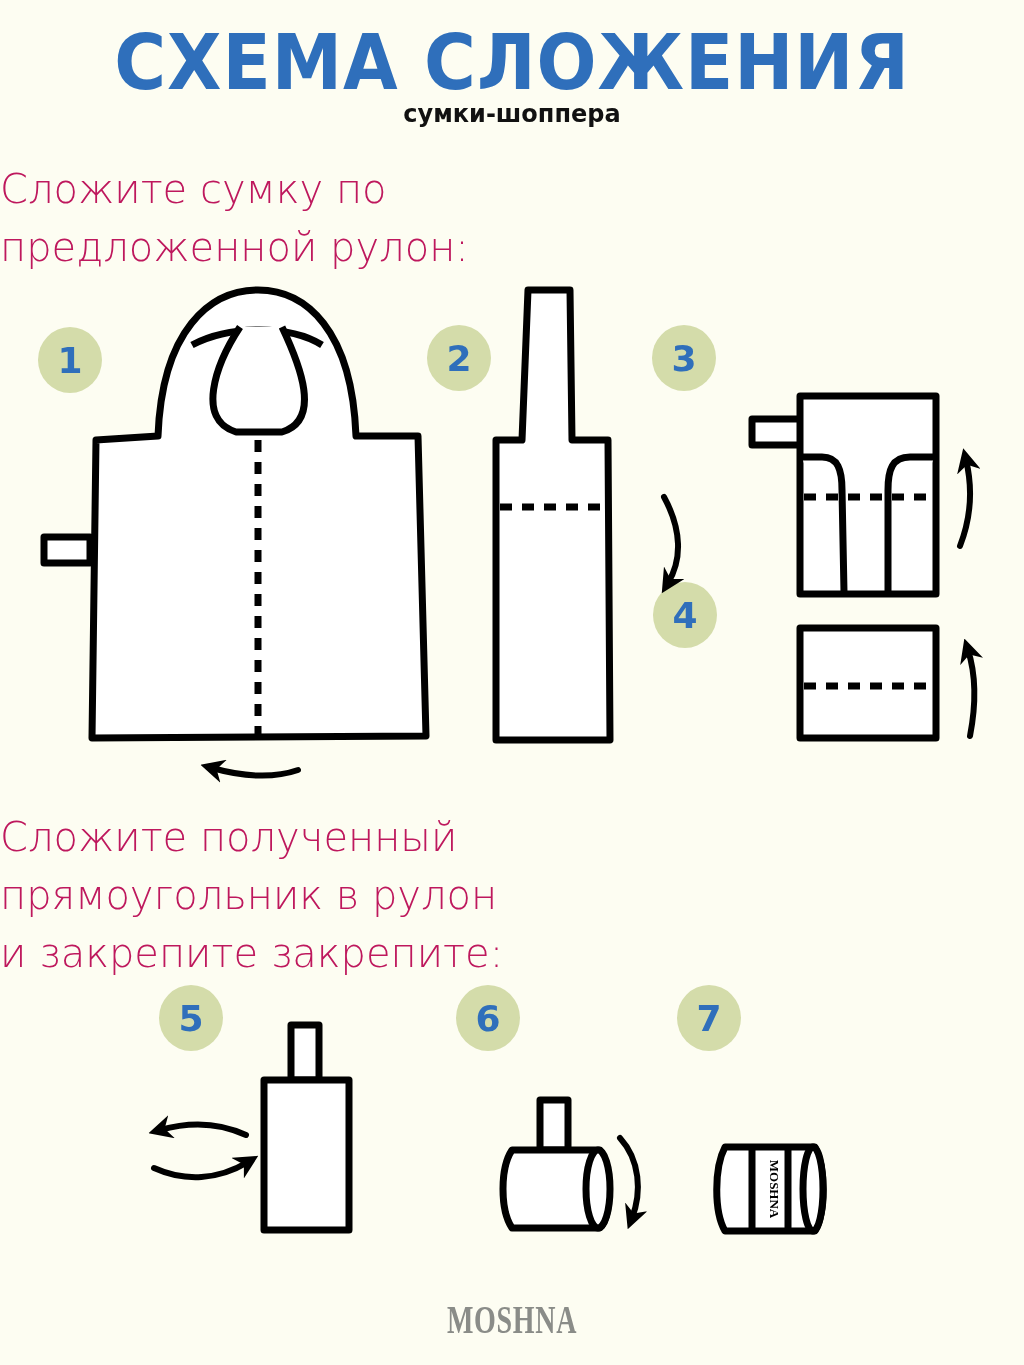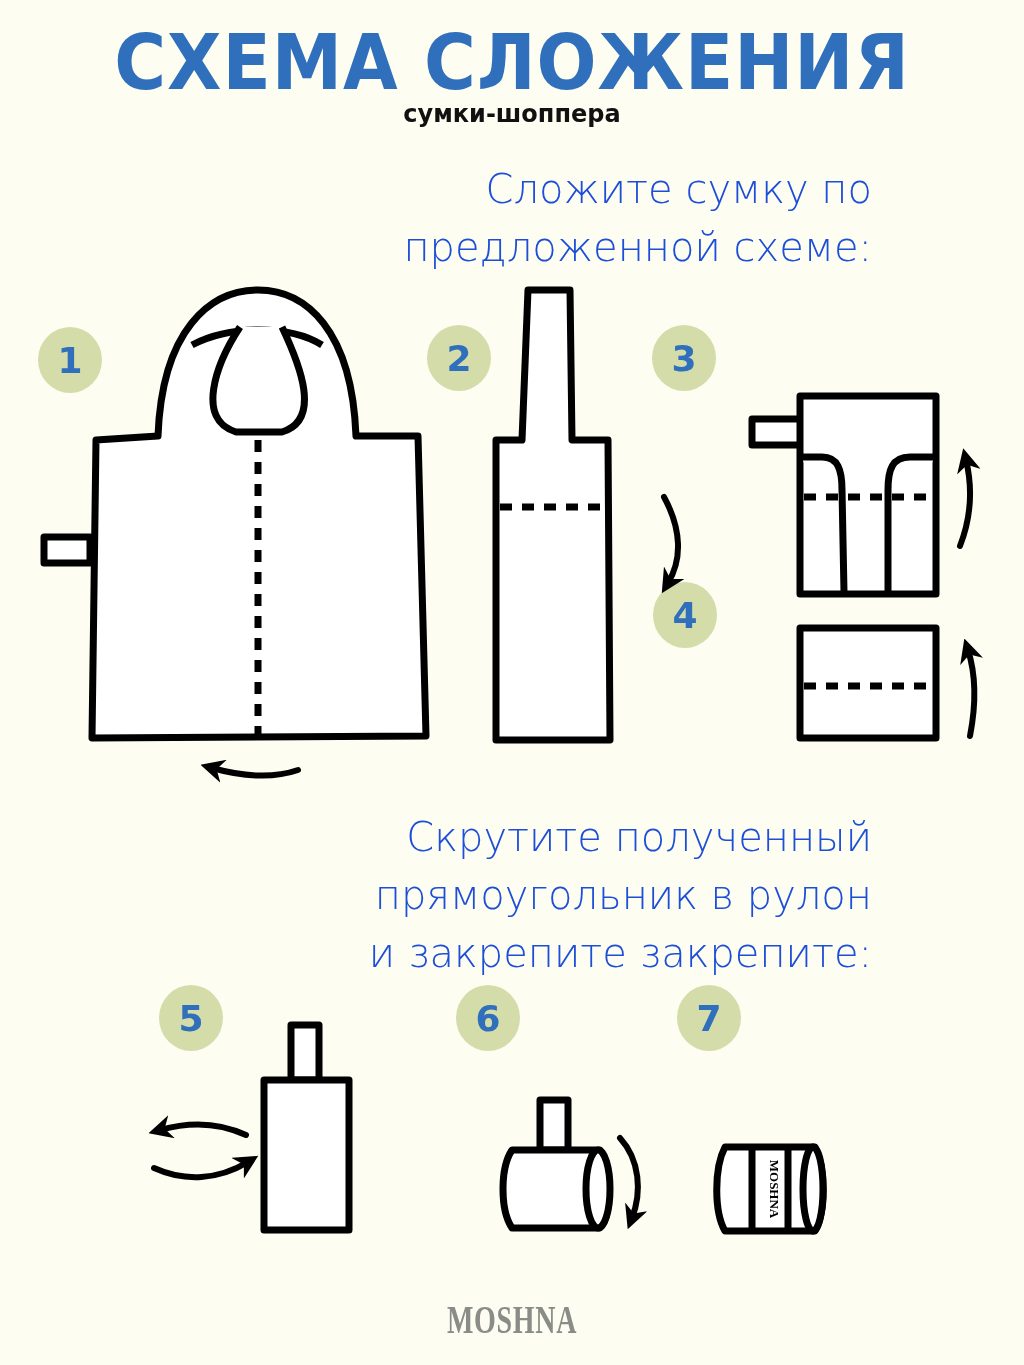--- a/index.html
+++ b/index.html
@@ -10,22 +10,22 @@
   .title {
     position: absolute; left: 0; width: 1024px; top: 18px; text-align: center;
     font-family: "DejaVu Sans", sans-serif; font-weight: bold; font-size: 76px;
     color: #2f6fbb; letter-spacing: 1px; transform: scaleX(0.93);
   }
   .subtitle {
     position: absolute; left: 0; width: 1024px; top: 100px; text-align: center;
     font-family: "DejaVu Sans", sans-serif; font-weight: bold; font-size: 24px; color: #111;
   }
   .instr {
-    position: absolute; left: 0; width: 872px; text-align: right;
-    font-family: "DejaVu Sans", sans-serif; font-weight: 300; font-size: 40px; color: #1d4ed8;
+    position: absolute; left: 0; width: 872px; text-align: left;
+    font-family: "DejaVu Sans", sans-serif; font-weight: 300; font-size: 40px; color: #be185d;
     line-height: 58px;
   }
   .instr div { white-space: nowrap; }
   .badge {
     position: absolute; width: 64px; height: 66px; border-radius: 50%;
     background: #d4dcaa; color: #2f6fbb; font-weight: bold; font-size: 36px;
     font-family: "DejaVu Sans", sans-serif;
     display: flex; align-items: center; justify-content: center;
   }
   svg.art { position: absolute; left: 0; top: 0; }
@@ -36,25 +36,25 @@
   }
 </style>
 </head>
 <body>
 
 <div class="title">СХЕМА СЛОЖЕНИЯ</div>
 <div class="subtitle">сумки-шоппера</div>
 
 <div class="instr" style="top:160px;">
   <div>Сложите сумку по</div>
-  <div>предложенной схеме:</div>
+  <div>предложенной рулон:</div>
 </div>
 
 <div class="instr" style="top:808px;">
-  <div>Скрутите полученный</div>
+  <div>Сложите полученный</div>
   <div>прямоугольник в рулон</div>
   <div>и закрепите закрепите:</div>
 </div>
 
 <div class="badge" style="left:38px;top:327px;">1</div>
 <div class="badge" style="left:427px;top:325px;">2</div>
 <div class="badge" style="left:652px;top:325px;">3</div>
 <div class="badge" style="left:653px;top:582px;">4</div>
 <div class="badge" style="left:159px;top:985px;">5</div>
 <div class="badge" style="left:456px;top:985px;">6</div>

